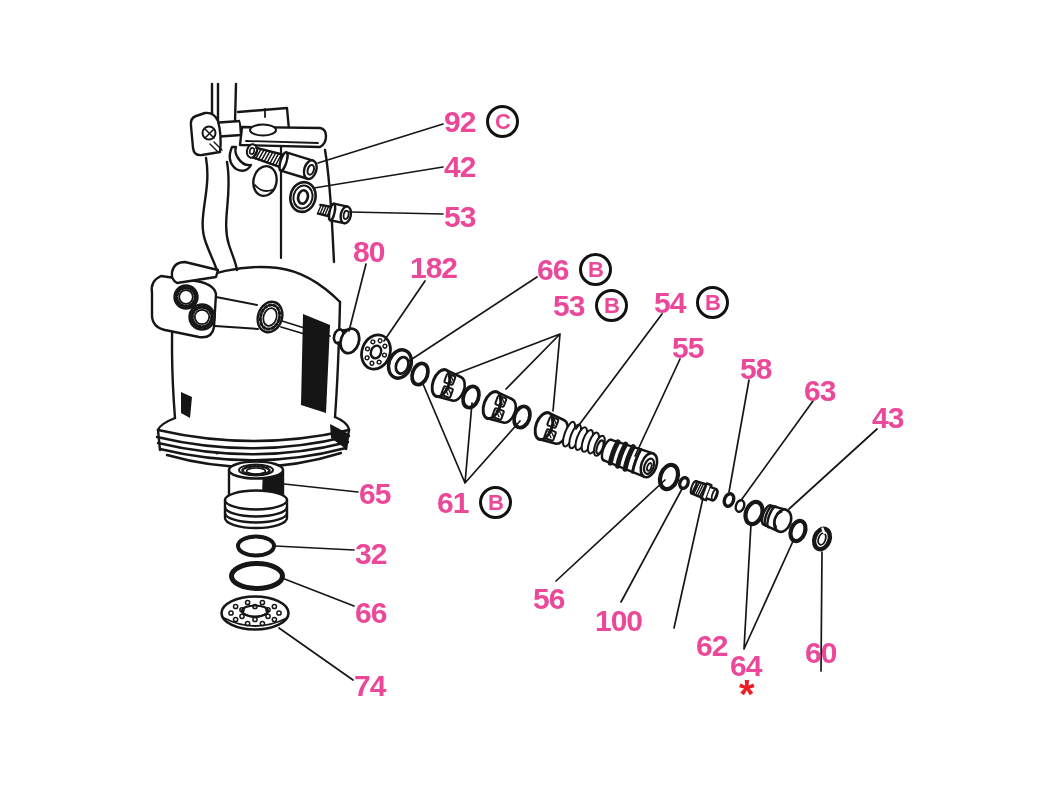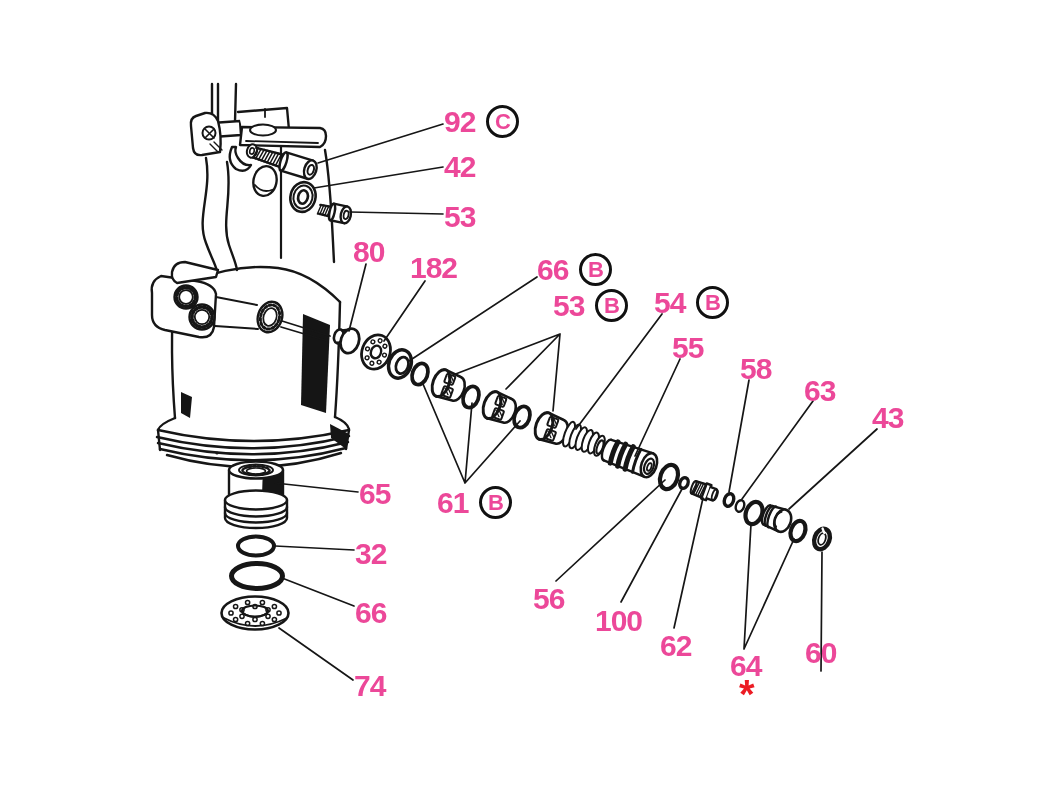--- a/index.html
+++ b/index.html
@@ -341,21 +341,21 @@
 </div>
 <div class="callout" style="left:354px;top:669px">
   <span>74</span>
 </div>
 <div class="callout" style="left:533px;top:582px">
   <span>56</span>
 </div>
 <div class="callout" style="left:595px;top:604px">
   <span>100</span>
 </div>
-<div class="callout" style="left:660px;top:629px">
+<div class="callout" style="left:696px;top:629px">
   <span>62</span>
 </div>
 <div class="callout" style="left:730px;top:649px">
   <span>64</span>
 </div>
 <div class="ast" style="left:739px;top:674px">*</div>
 <div class="callout" style="left:805px;top:636px">
   <span>60</span>
 </div>
 

